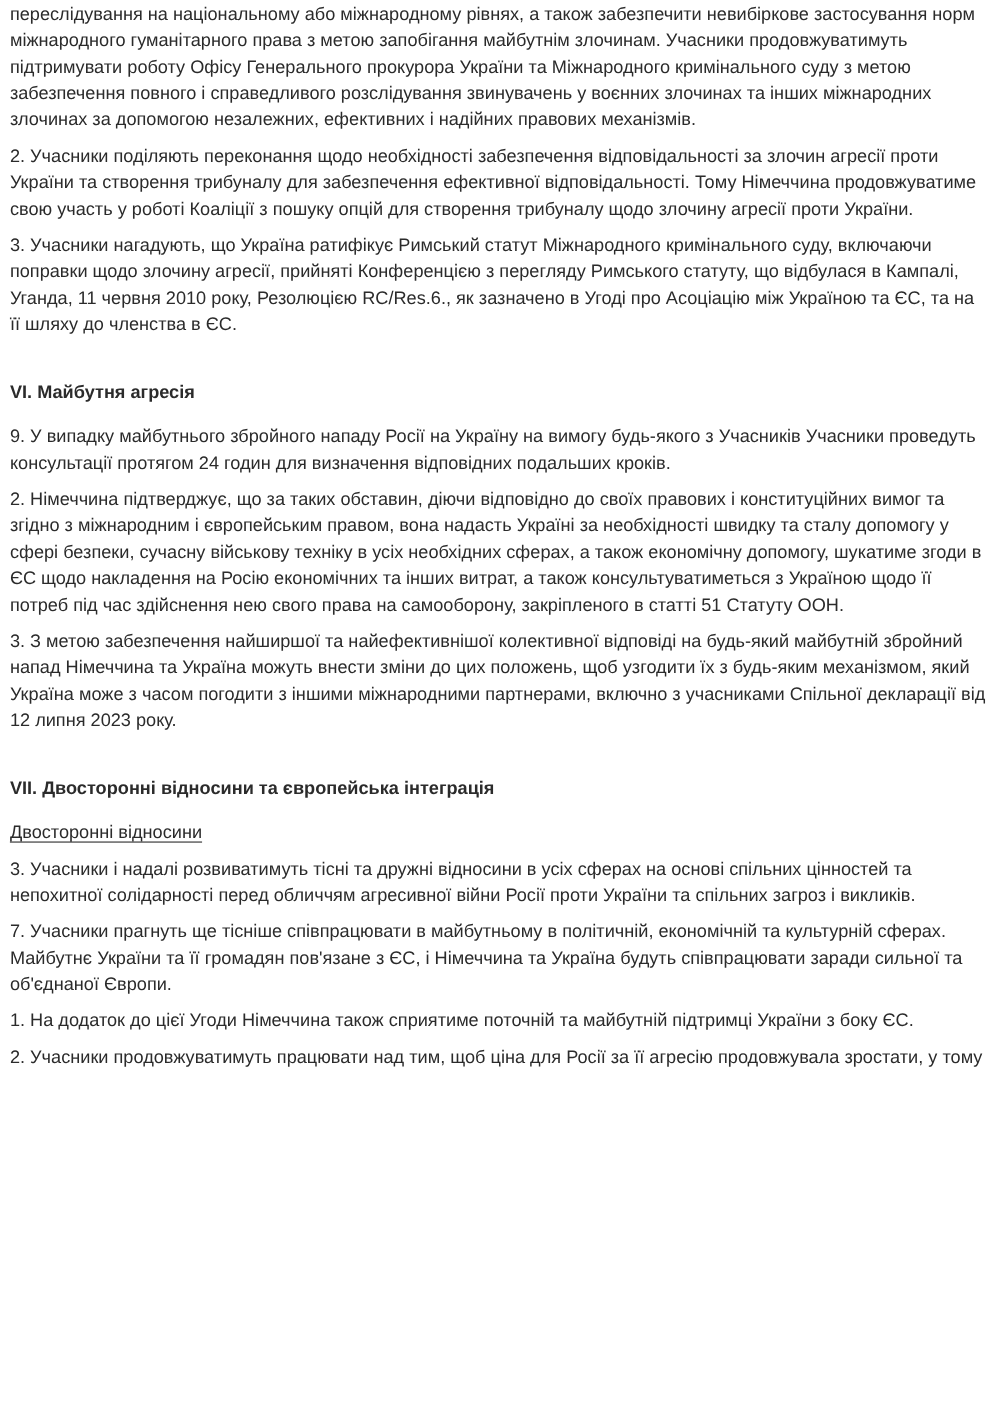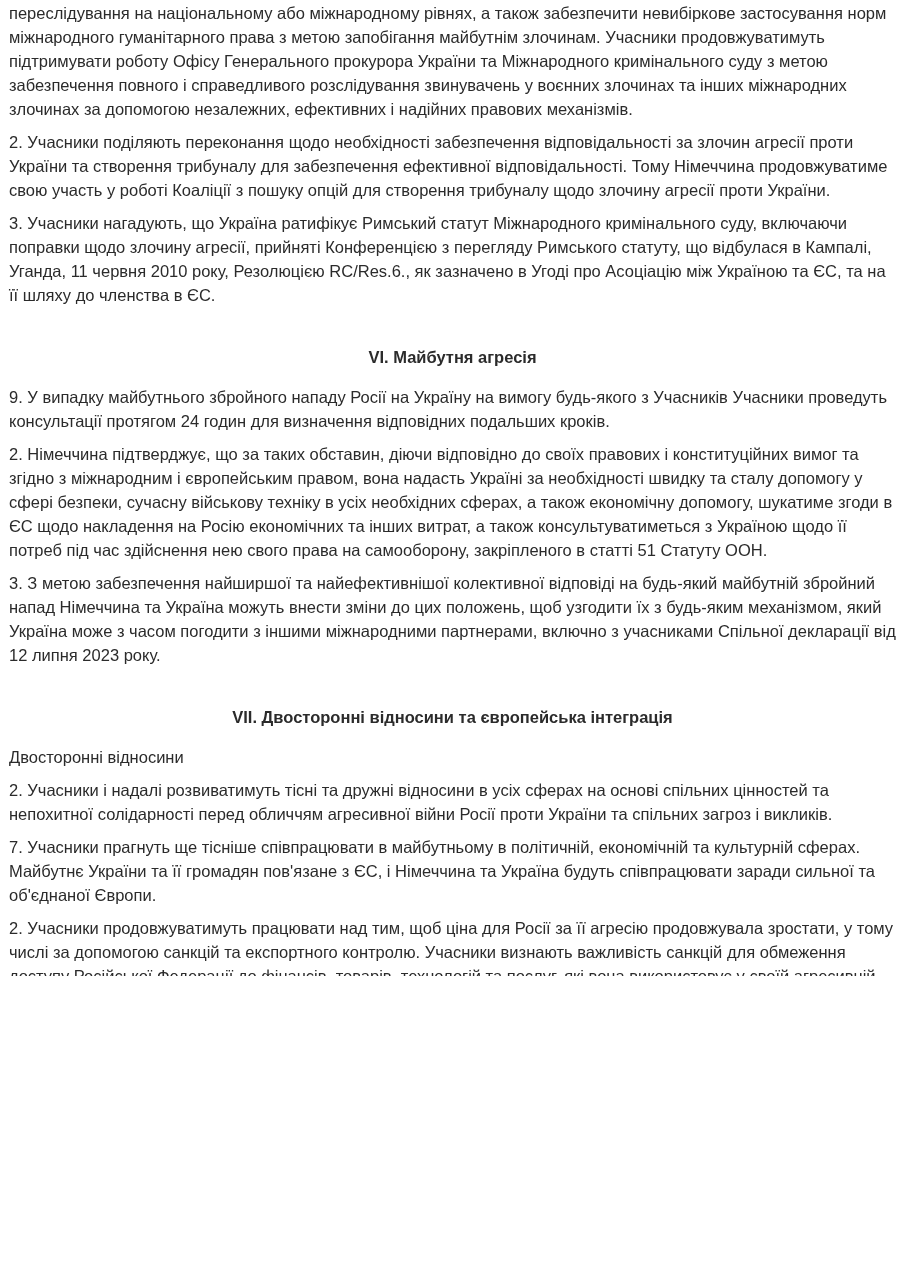--- a/index.html
+++ b/index.html
@@ -21,40 +21,41 @@
     overflow: hidden;
     height: 976px;
   }
   p.paragraph {
     margin: 0 0 9px 0;
   }
   h3.heading {
     font-size: 16.5px;
     line-height: 24px;
     font-weight: bold;
-    text-align: center;
     margin: 38px 0 16px 0;
   }
   p.subheading {
     margin: 0 0 9px 0;
+    text-decoration: underline;
     text-underline-offset: 3px;
   }
   .gap-before {
     margin-top: 50px;
   }
 </style>
 </head>
 <body>
 
 <main class="doc" id="doc">
     <p class="paragraph">переслідування на національному або міжнародному рівнях, а також забезпечити невибіркове застосування норм міжнародного гуманітарного права з метою запобігання майбутнім злочинам. Учасники продовжуватимуть підтримувати роботу Офісу Генерального прокурора України та Міжнародного кримінального суду з метою забезпечення повного і справедливого розслідування звинувачень у воєнних злочинах та інших міжнародних злочинах за допомогою незалежних, ефективних і надійних правових механізмів.</p>
     <p class="paragraph">2. Учасники поділяють переконання щодо необхідності забезпечення відповідальності за злочин агресії проти України та створення трибуналу для забезпечення ефективної відповідальності. Тому Німеччина продовжуватиме свою участь у роботі Коаліції з пошуку опцій для створення трибуналу щодо злочину агресії проти України.</p>
     <p class="paragraph">3. Учасники нагадують, що Україна ратифікує Римський статут Міжнародного кримінального суду, включаючи поправки щодо злочину агресії, прийняті Конференцією з перегляду Римського статуту, що відбулася в Кампалі, Уганда, 11 червня 2010 року, Резолюцією RC/Res.6., як зазначено в Угоді про Асоціацію між Україною та ЄС, та на її шляху до членства в ЄС.</p>
     <h3 class="heading">VI. Майбутня агресія</h3>
     <p class="paragraph">9. У випадку майбутнього збройного нападу Росії на Україну на вимогу будь-якого з Учасників Учасники проведуть консультації протягом 24 годин для визначення відповідних подальших кроків.</p>
     <p class="paragraph">2. Німеччина підтверджує, що за таких обставин, діючи відповідно до своїх правових і конституційних вимог та згідно з міжнародним і європейським правом, вона надасть Україні за необхідності швидку та сталу допомогу у сфері безпеки, сучасну військову техніку в усіх необхідних сферах, а також економічну допомогу, шукатиме згоди в ЄС щодо накладення на Росію економічних та інших витрат, а також консультуватиметься з Україною щодо її потреб під час здійснення нею свого права на самооборону, закріпленого в статті 51 Статуту ООН.</p>
     <p class="paragraph">3. З метою забезпечення найширшої та найефективнішої колективної відповіді на будь-який майбутній збройний напад Німеччина та Україна можуть внести зміни до цих положень, щоб узгодити їх з будь-яким механізмом, який Україна може з часом погодити з іншими міжнародними партнерами, включно з учасниками Спільної декларації від 12 липня 2023 року.</p>
     <h3 class="heading">VII. Двосторонні відносини та європейська інтеграція</h3>
     <p class="subheading">Двосторонні відносини</p>
-    <p class="paragraph">2. Учасники і надалі розвиватимуть тісні та дружні відносини в усіх сферах на основі спільних цінностей та непохитної солідарності перед обличчям агресивної війни Росії проти України та спільних загроз і викликів.</p>
+    <p class="paragraph">3. Учасники і надалі розвиватимуть тісні та дружні відносини в усіх сферах на основі спільних цінностей та непохитної солідарності перед обличчям агресивної війни Росії проти України та спільних загроз і викликів.</p>
     <p class="paragraph">7. Учасники прагнуть ще тісніше співпрацювати в майбутньому в політичній, економічній та культурній сферах. Майбутнє України та її громадян пов'язане з ЄС, і Німеччина та Україна будуть співпрацювати заради сильної та об'єднаної Європи.</p>
+    <p class="paragraph">1. На додаток до цієї Угоди Німеччина також сприятиме поточній та майбутній підтримці України з боку ЄС.</p>
     <p class="paragraph">2. Учасники продовжуватимуть працювати над тим, щоб ціна для Росії за її агресію продовжувала зростати, у тому числі за допомогою санкцій та експортного контролю. Учасники визнають важливість санкцій для обмеження доступу Російської Федерації до фінансів, товарів, технологій та послуг, які вона використовує у своїй агресивній війні, для скорочення потоків доходів Росії і для стримування майбутніх нападів. Німеччина працюватиме в рамках ЄС та «Групи семи» над підтримкою санкційного тиску на Росію та боротьбою з ухиленням від санкцій доти, доки триватиме агресивна війна Росії проти України та доки не буде відновлено територіальної цілісності України. Німеччина домагатиметься рішучих дій у рамках ЄС для боротьби з усіма формами обходу санкцій, а</p>
   </main>
 
 </body></html>

